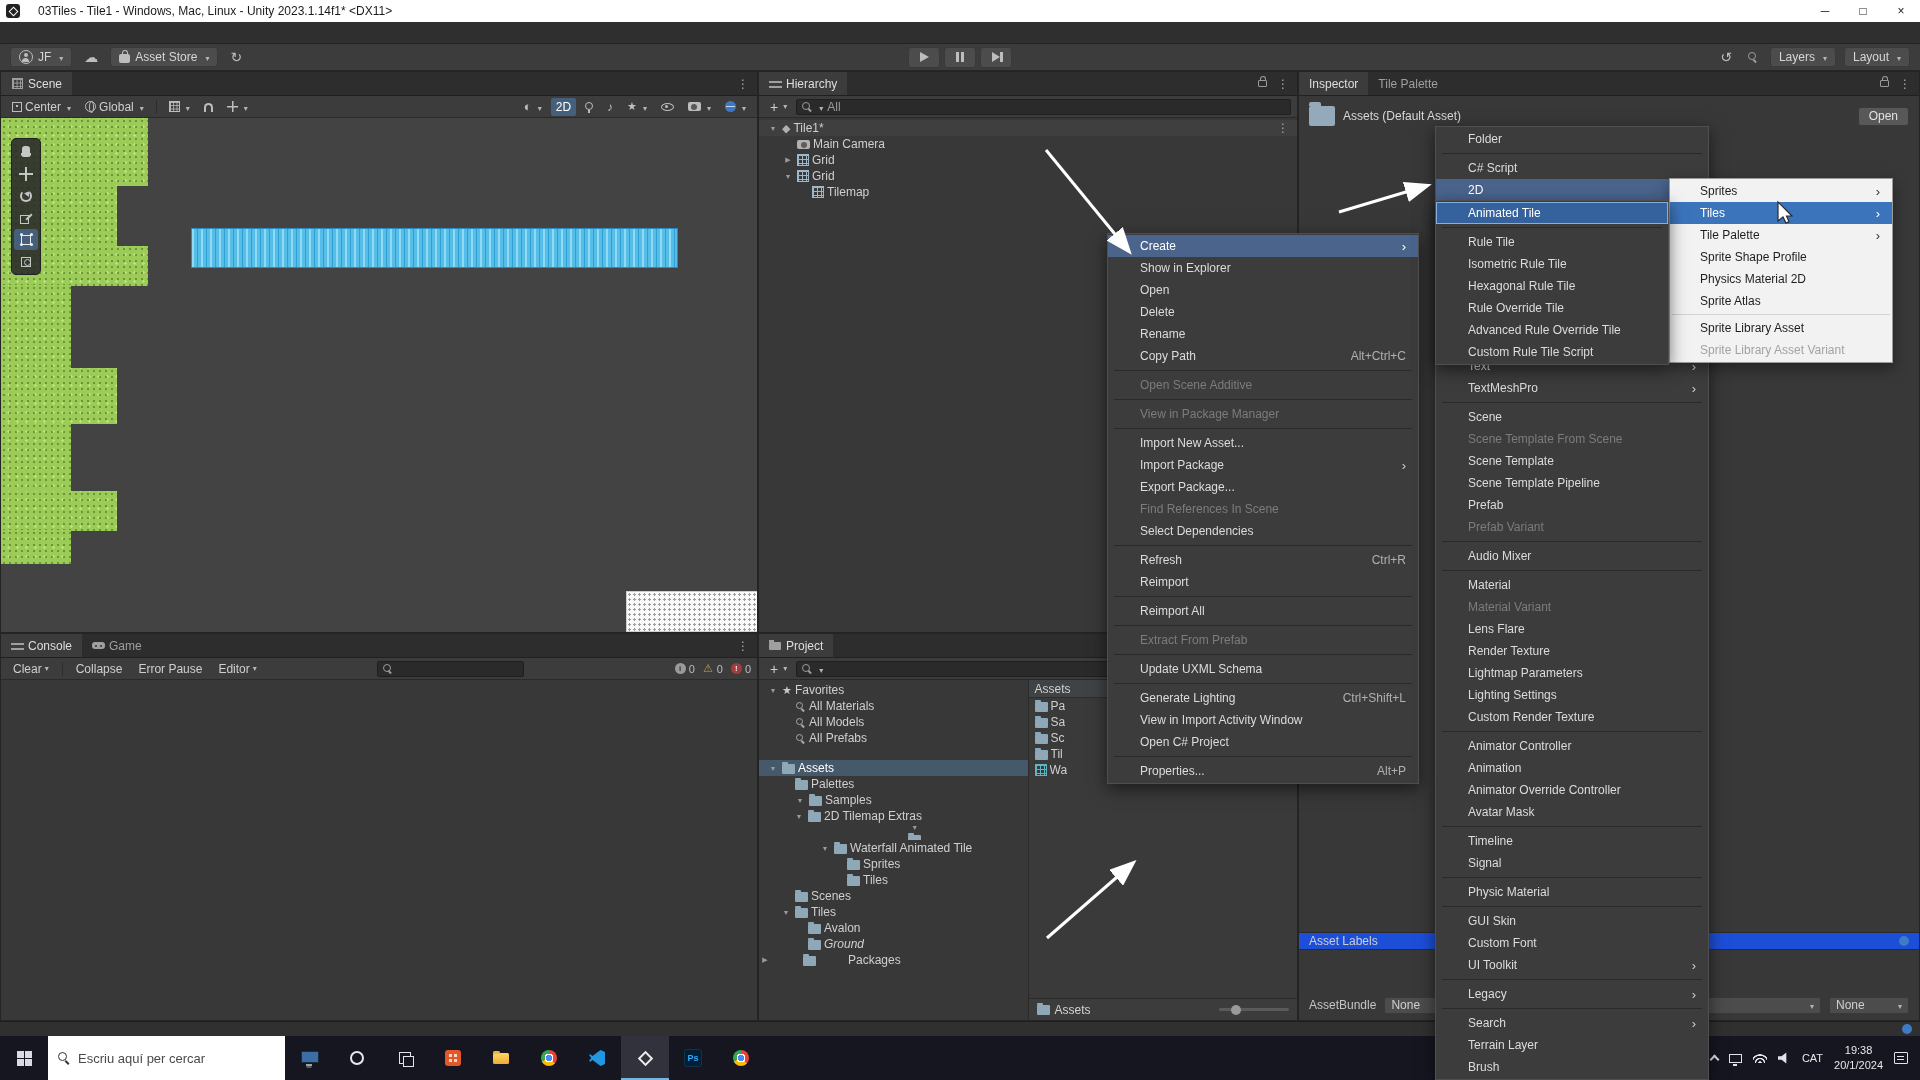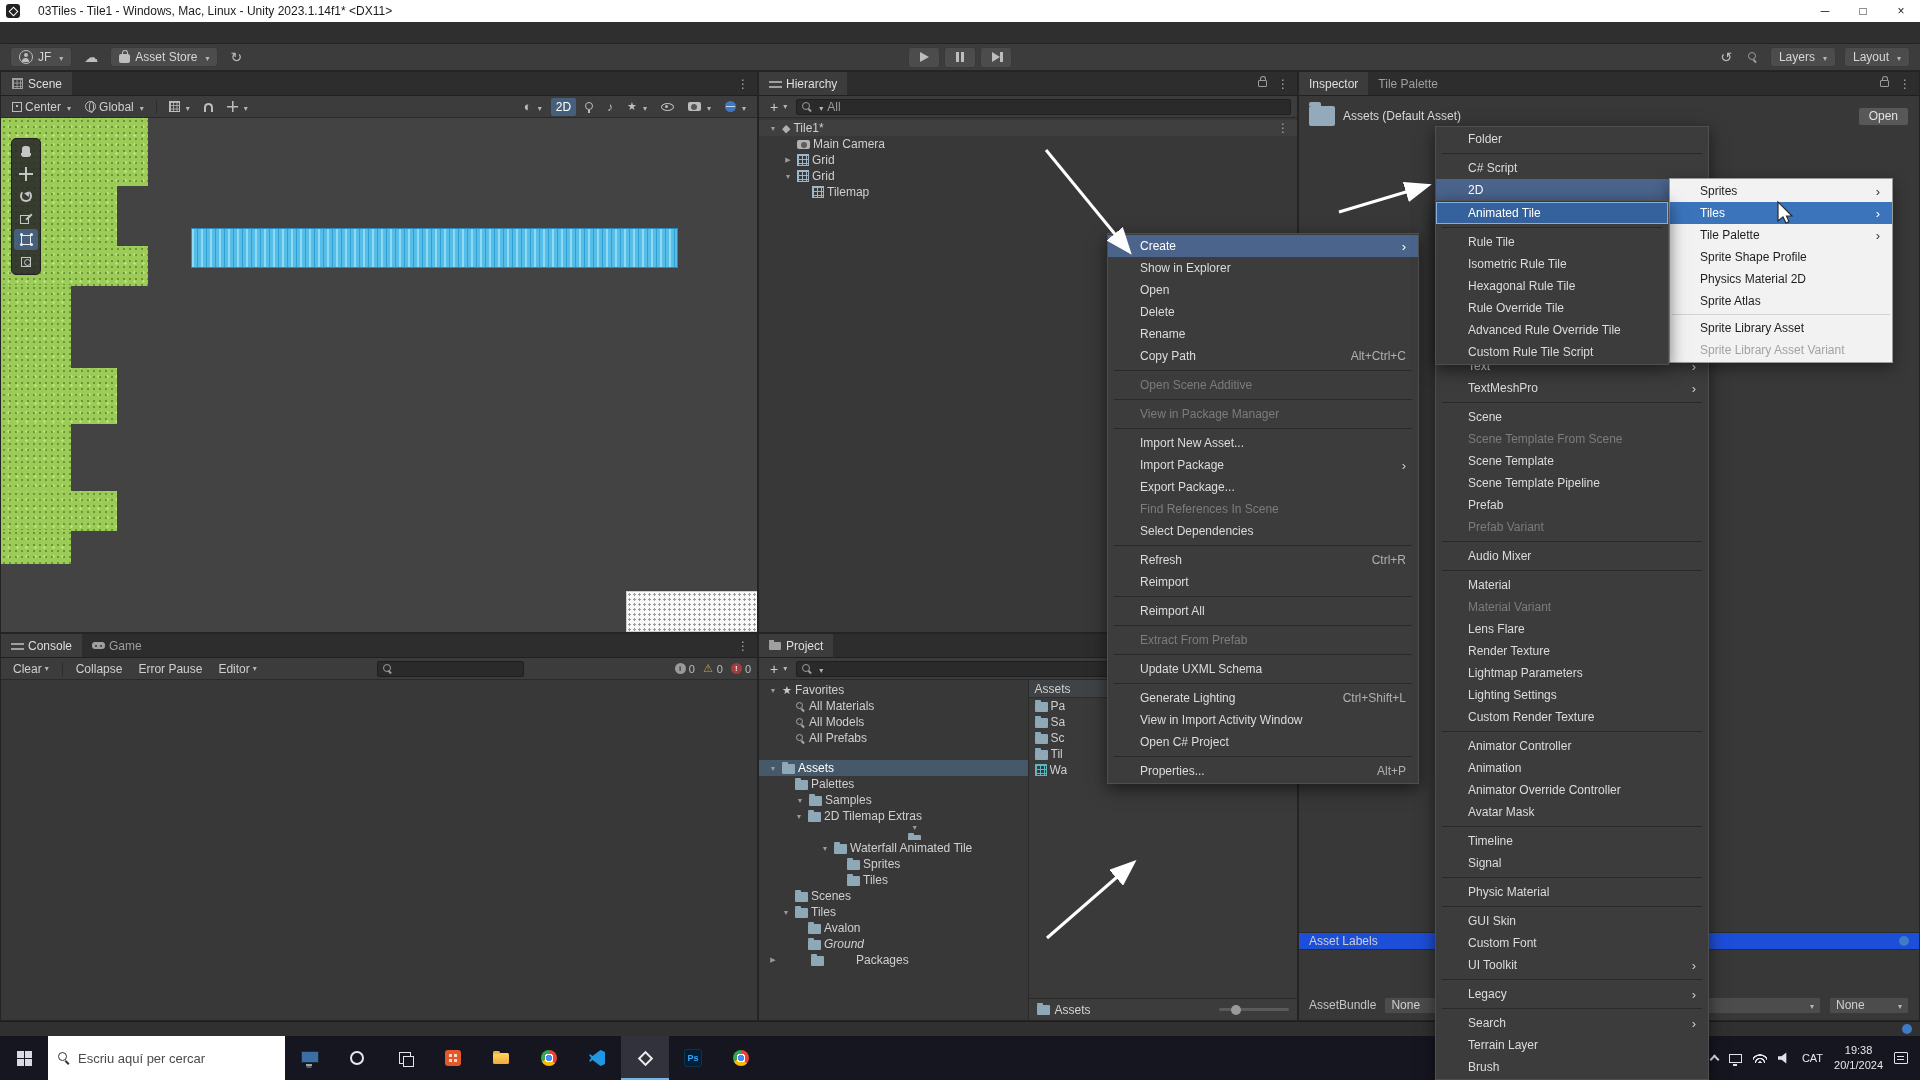--- a/index.html
+++ b/index.html
@@ -640,21 +640,21 @@
           <div class="trow" style="padding-left: 34px;">
             <span class="twisty"></span>
             <span class="ticon icon-folder"></span>
             <span class="tlabel">Avalon</span>
           </div>
           <div class="trow" style="padding-left: 34px; font-style: italic;">
             <span class="twisty"></span>
             <span class="ticon icon-folder"></span>
             <span class="tlabel">Ground</span>
           </div>
-          <div class="trow" style="padding-left: 8px; gap: 32px;">
+          <div class="trow" style=" gap: 32px;">
             <span class="twisty">▶</span>
             <span class="ticon icon-folder"></span>
             <span class="tlabel">Packages</span>
           </div>
         </div>
       <div class="proj-col">
         <div class="proj-col-header">
             <span>Assets</span>
           </div>
         <div class="proj-col-items">

